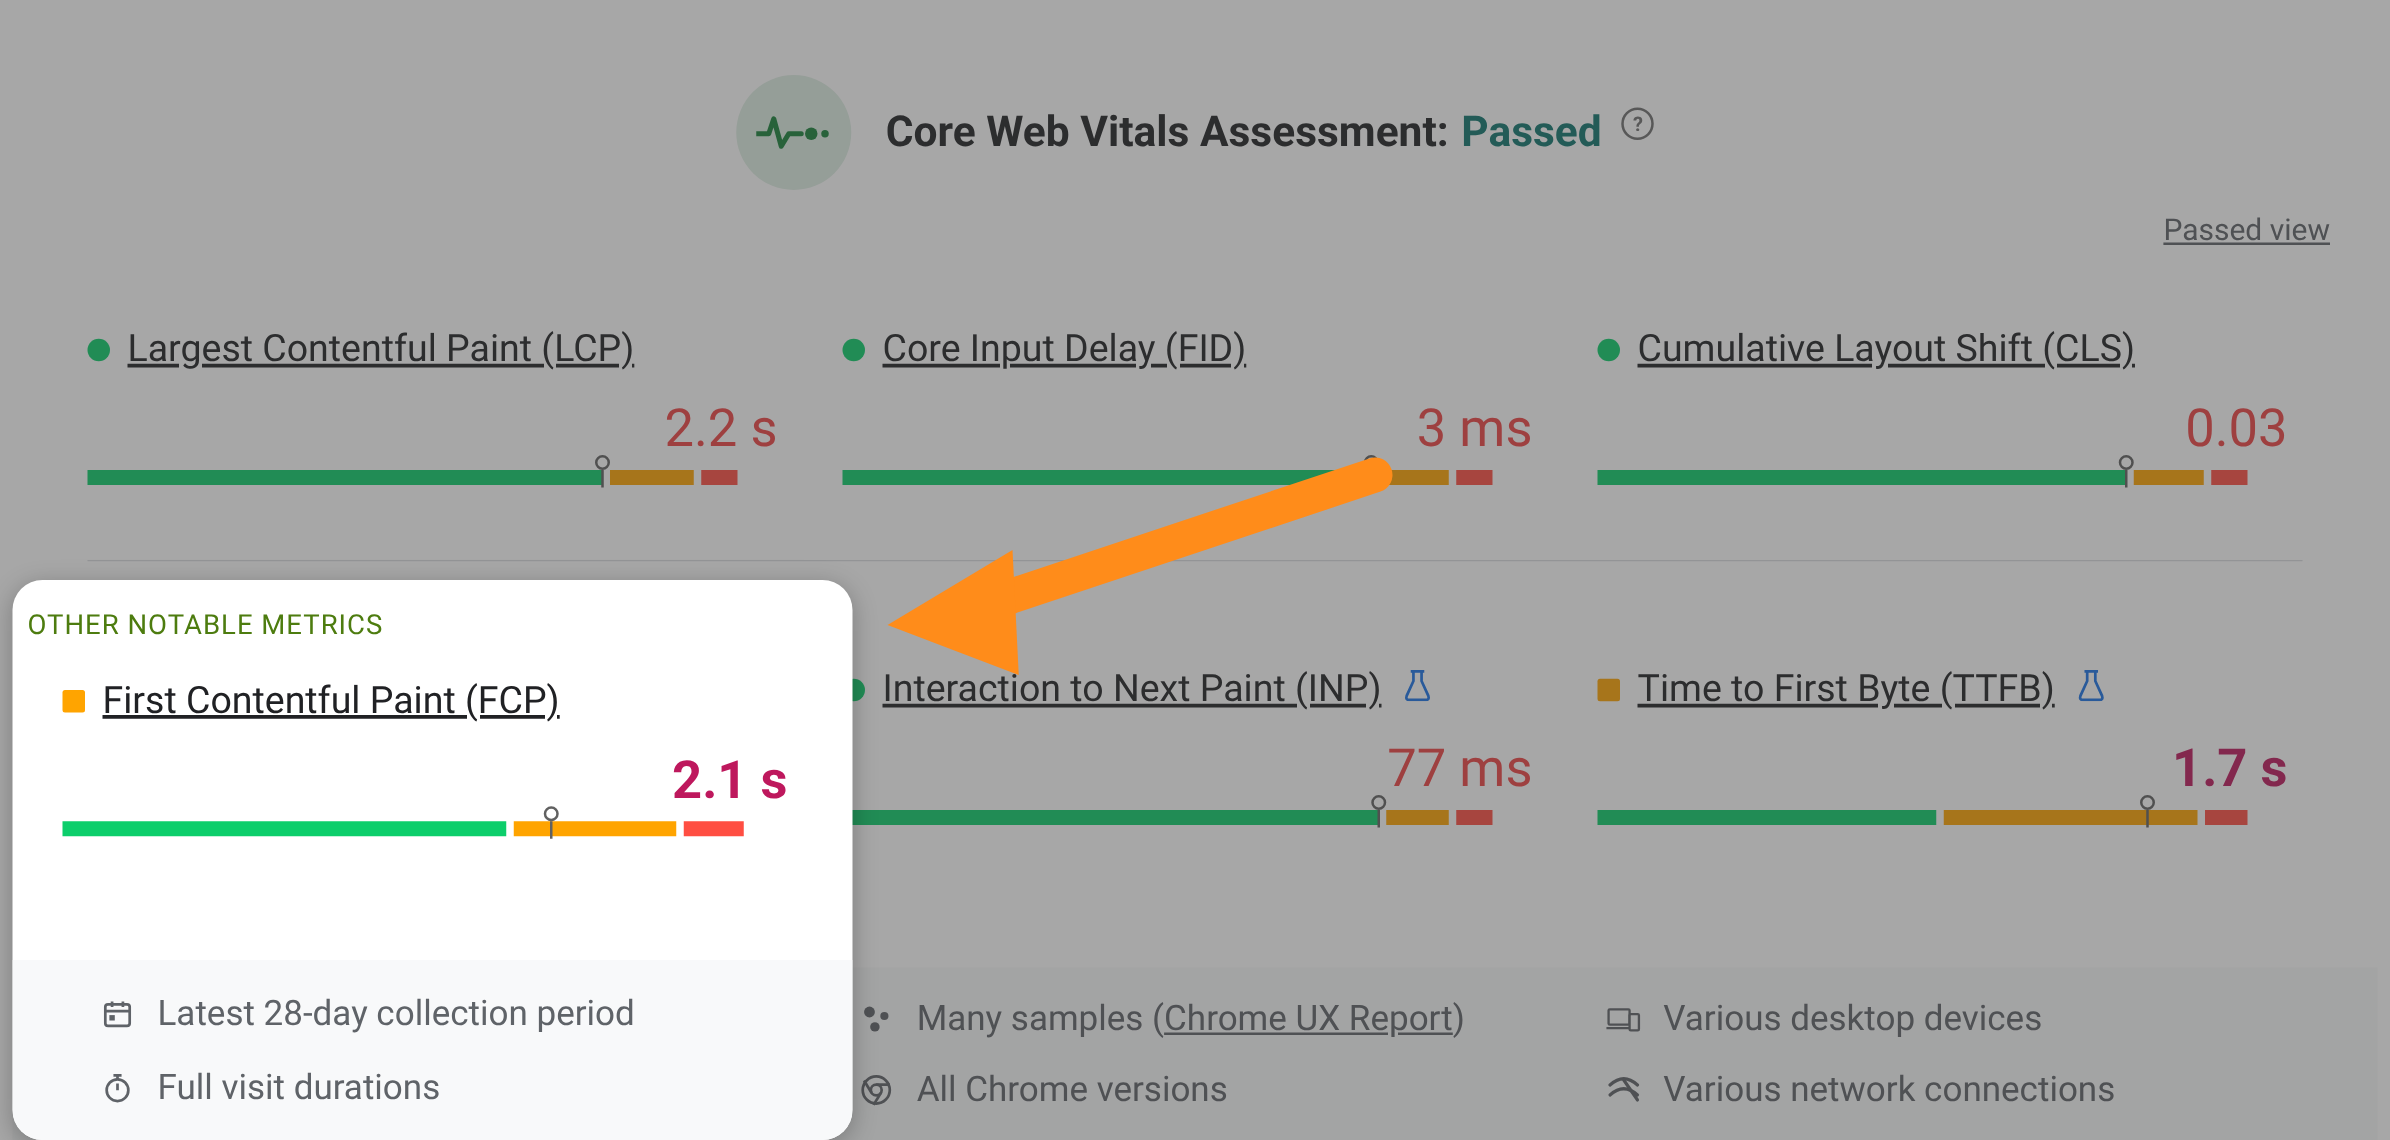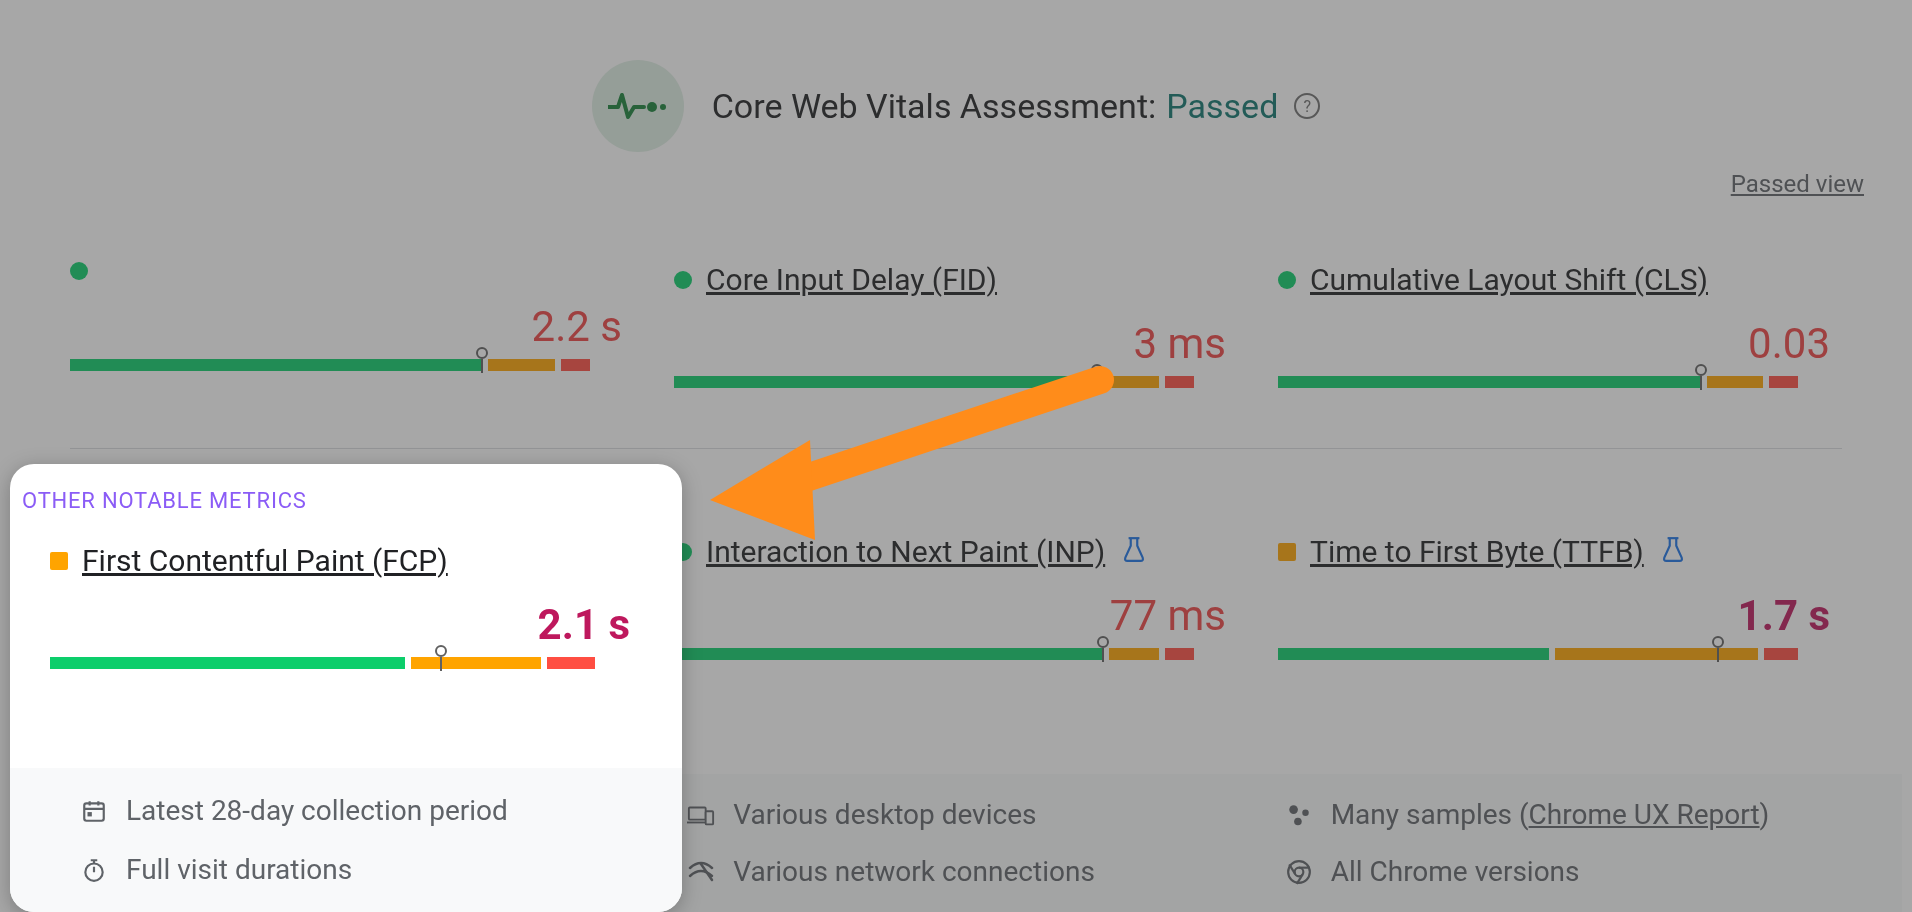--- a/index.html
+++ b/index.html
@@ -29,23 +29,23 @@
     height: 92px;
     border-radius: 50%;
     background: #dfeee4;
     display: flex;
     align-items: center;
     justify-content: center;
   }
   .title {
     font-size: 34px;
     color: #202124;
-    font-weight: 400;
-    display: flex;
-    align-items: center;
+    font-weight: 700;
+    display: flex;
+    align-items: flex-start;
     gap: 10px;
   }
   .title .status { color: #0f766e; }
   .qmark {
     width: 26px;
     height: 26px;
     border: 2px solid #6f6f6f;
     border-radius: 50%;
     display: inline-flex;
     align-items: center;
@@ -135,21 +135,21 @@
     height: 14px;
     background: #616161;
     transform: translateX(-50%);
   }
   .divider {
     border-top: 1px solid #dadce0;
     margin: 30px 60px 0 60px;
   }
   .section-label {
     font-size: 22px;
-    color: #8b5cf6;
+    color: #4d7c0f;
     letter-spacing: 0.8px;
     padding: 30px 0 30px 18px;
     text-transform: uppercase;
   }
   .footer {
     background: #f8f9fa;
     display: grid;
     grid-template-columns: repeat(3, 1fr);
     gap: 0 40px;
     padding: 24px 60px 24px 80px;
@@ -234,20 +234,21 @@
       <span class="status">Passed</span>
       <span class="qmark">?</span>
     </div>
   </div>
   <a class="expand">Passed view</a>
 
   <div class="metrics" id="core-row">
     <div class="metric">
       <div class="metric-title">
         <span class="bullet green"></span>
+        <a href="#" class="mlink">Largest Contentful Paint (LCP)</a>
 
       </div>
       <div class="value green">2.2 s</div>
       <div class="bar">
         <div class="seg g" style="flex:0 0 73%"></div>
         <div class="seg o" style="flex:0 0 12%"></div>
         <div class="seg r" style="flex:0 0 5%"></div>
         <div class="marker" style="left:73%"></div>
       </div>
     </div>
@@ -357,42 +358,20 @@
             <svg width="26" height="26" viewBox="0 0 24 24" fill="none" stroke="#5f6368" stroke-width="2">
               <circle cx="12" cy="14" r="8"></circle>
               <line x1="12" y1="14" x2="12" y2="9"></line>
               <line x1="9" y1="3" x2="15" y2="3"></line>
               <line x1="12" y1="3" x2="12" y2="6"></line>
             </svg>
           </span>
     <span>Full visit durations</span>
   </div>
       </div>
-    <div class="footer-col" id="fc2">
-        <div class="footer-item">
-    <span class="ficon">
-            <svg width="30" height="26" viewBox="0 0 30 24" fill="none" stroke="#5f6368" stroke-width="2">
-              <rect x="2" y="4" width="18" height="13" rx="1"></rect>
-              <line x1="0" y1="20" x2="22" y2="20"></line>
-              <rect x="20" y="8" width="8" height="14" rx="1" fill="#f8f9fa"></rect>
-            </svg>
-          </span>
-    <span>Various desktop devices</span>
-  </div>
-        <div class="footer-item">
-    <span class="ficon">
-            <svg width="28" height="26" viewBox="0 0 28 24" fill="none" stroke="#5f6368" stroke-width="2.5" stroke-linecap="round">
-              <path d="M3 8 Q14 -2 25 8"></path>
-              <path d="M3 16 Q14 6 25 16"></path>
-              <line x1="14" y1="4" x2="25" y2="20"></line>
-            </svg>
-          </span>
-    <span>Various network connections</span>
-  </div>
-      </div>
     <div class="footer-col" id="fc3">
         <div class="footer-item">
       <span class="ficon">
             <svg width="26" height="26" viewBox="0 0 24 24" fill="#5f6368">
               <circle cx="7" cy="7" r="4"></circle>
               <circle cx="18" cy="10" r="3"></circle>
               <circle cx="11" cy="18" r="3.5"></circle>
             </svg>
           </span>
       <span>Many samples (<a href="#">Chrome UX Report</a>)</span>
@@ -401,20 +380,42 @@
     <span class="ficon">
             <svg width="26" height="26" viewBox="0 0 24 24" fill="none" stroke="#5f6368" stroke-width="2">
               <circle cx="12" cy="12" r="10"></circle>
               <circle cx="12" cy="12" r="4"></circle>
               <line x1="12" y1="8" x2="22" y2="8"></line>
               <line x1="8.5" y1="14" x2="3" y2="5"></line>
               <line x1="15.5" y1="14" x2="10" y2="23"></line>
             </svg>
           </span>
     <span>All Chrome versions</span>
+  </div>
+      </div>
+    <div class="footer-col" id="fc2">
+        <div class="footer-item">
+    <span class="ficon">
+            <svg width="30" height="26" viewBox="0 0 30 24" fill="none" stroke="#5f6368" stroke-width="2">
+              <rect x="2" y="4" width="18" height="13" rx="1"></rect>
+              <line x1="0" y1="20" x2="22" y2="20"></line>
+              <rect x="20" y="8" width="8" height="14" rx="1" fill="#f8f9fa"></rect>
+            </svg>
+          </span>
+    <span>Various desktop devices</span>
+  </div>
+        <div class="footer-item">
+    <span class="ficon">
+            <svg width="28" height="26" viewBox="0 0 28 24" fill="none" stroke="#5f6368" stroke-width="2.5" stroke-linecap="round">
+              <path d="M3 8 Q14 -2 25 8"></path>
+              <path d="M3 16 Q14 6 25 16"></path>
+              <line x1="14" y1="4" x2="25" y2="20"></line>
+            </svg>
+          </span>
+    <span>Various network connections</span>
   </div>
       </div>
   </div>
 
   <div class="dim"></div>
 
   <div class="highlight">
     <div class="section-label">Other Notable Metrics</div>
     <div class="metric" id="hl-metric">
     <div class="metric-title">

